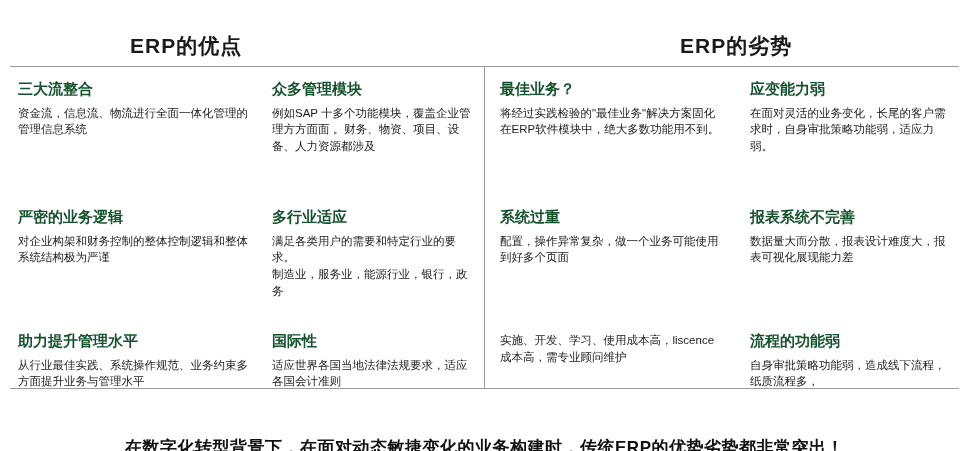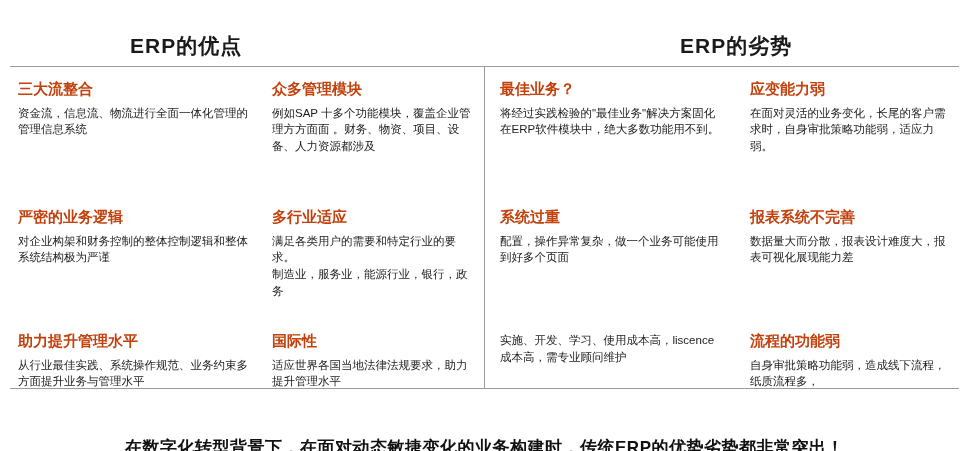--- a/index.html
+++ b/index.html
@@ -72,21 +72,21 @@
   .col-4 { left: 750px; width: 205px; }
 
   .block { margin-bottom: 18px; }
   .block-1 { height: 110px; }
   .block-2 { height: 106px; }
   .block-3 { height: 90px; }
 
   .block-title {
     font-size: 15px;
     font-weight: bold;
-    color: #c2410c;
+    color: #14532d;
     margin-bottom: 6px;
     line-height: 1.25;
   }
   .block-body {
     font-size: 11.5px;
     line-height: 1.45;
     color: #1c1c1c;
     white-space: pre-line;
   }
 
@@ -136,21 +136,21 @@
       <div class="block-title">众多管理模块</div>
       <div class="block-body">例如SAP 十多个功能模块，覆盖企业管理方方面面 。财务、物资、项目、设备、人力资源都涉及</div>
     </div>
     <div class="block block-2">
       <div class="block-title">多行业适应</div>
       <div class="block-body">满足各类用户的需要和特定行业的要求。
 制造业，服务业，能源行业，银行，政务</div>
     </div>
     <div class="block block-3">
       <div class="block-title">国际性</div>
-      <div class="block-body">适应世界各国当地法律法规要求，助力提升管理水平</div>
+      <div class="block-body">适应世界各国当地法律法规要求，适应各国会计准则</div>
     </div>
   </div>
 
   <div class="col col-3">
     <div class="block block-1">
       <div class="block-title">最佳业务？</div>
       <div class="block-body">将经过实践检验的"最佳业务"解决方案固化在ERP软件模块中，绝大多数功能用不到。</div>
     </div>
     <div class="block block-2">
       <div class="block-title">系统过重</div>

